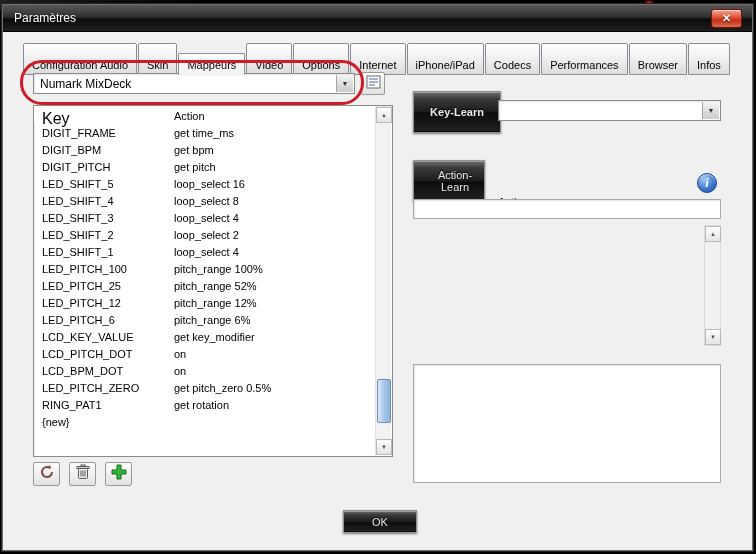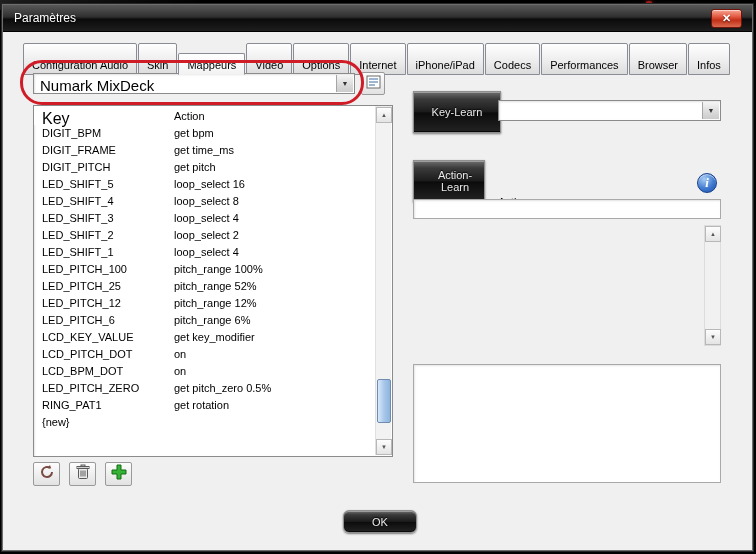--- a/index.html
+++ b/index.html
@@ -33,21 +33,21 @@
   .tabstrip { position:absolute; left:20px; top:38px; display:flex; align-items:flex-end; }
   .tab { font-size:11px; color:#000; padding:15px 8px; margin-right:1px; cursor:pointer;
          background:linear-gradient(#ffffff,#ececec 60%,#dcdcdc);
          border:1px solid #898c95; border-radius:2px 2px 0 0;
          height:19px; line-height:12px; white-space:nowrap; }
   .tab.active { background:linear-gradient(#ffffff,#f2f2f2); height:22px; padding-top:5px;
                 border-bottom-color:#f0f0f0; position:relative; z-index:2;text-align:right; }
 
   .combo { position:absolute; background:#fff; border:1px solid #8b8b8b;
            box-shadow:inset 1px 1px 2px rgba(0,0,0,.12); cursor:pointer; }
-  .combo .value { position:absolute; left:6px; top:3px; font-size:15px; color:#000; }
+  .combo .value { position:absolute; left:6px; top:3px; font-size:12px; color:#000; }
   .combo .arrow { position:absolute; right:1px; top:1px; bottom:1px; width:17px;
                   background:linear-gradient(180deg,#f5f5f5,#dadada 60%,#cccccc);
                   border-left:1px solid #a5a5a5; text-align:center; color:#333;
                   font-size:7px; line-height:17px; cursor:pointer; }
 
   .combo-device { left:30px; top:68px; width:322px; height:21px; }
   .combo-key    { left:495px; top:95px;  width:223px; height:21px; }
 
   .annotation { position:absolute; left:17px; top:55px; width:344px; height:45px;
                 border:3px solid var(--accent_red,#d01c26); border-radius:22px;
@@ -84,23 +84,23 @@
               border:1px solid #6d8cb0; border-radius:2px; cursor:pointer; }
 
   .desc-scroll { position:absolute; left:701px; top:220px; width:17px; height:121px;
                  background:#f1f1f1; border:1px solid #dcdcdc; }
 
   .dark-btn { position:absolute; display:flex; align-items:center; justify-content:center;
               background:linear-gradient(180deg,#6e6e6e 0%,#3a3a3a 18%,#1b1b1b 50%,#0b0b0b 52%,#232323 100%);
               color:#eaeaea; font-size:11px; text-align:center; cursor:pointer;
               border:1px solid #8f8f8f; text-shadow:0 -1px 1px #000;
               box-shadow:inset 0 1px 0 rgba(255,255,255,.35), inset 0 -1px 0 rgba(0,0,0,.7), 0 1px 2px rgba(0,0,0,.5); }
-  .btn-keylearn    { left:410px; top:86px;  width:88px; height:42px; }
+  .btn-keylearn    { left:410px; top:86px;  width:88px; height:42px;font-weight:bold; }
   .btn-actionlearn { left:410px; top:155px; width:72px; height:42px;padding-left:12px; }
-  .btn-ok          { left:340px; top:505px; width:74px; height:23px;border-radius:6px; }
+  .btn-ok          { left:340px; top:505px; width:74px; height:23px; }
 
   .lbl { position:absolute; font-size:11px; color:#000;margin-top:16px; }
   .lbl-key { left:495px; top:81px; }
   .lbl-action { left:495px; top:175px; }
   .lbl-seealso { left:410px; top:344px; }
 
   .info-icon { position:absolute; left:694px; top:168px; width:20px; height:20px;
                border-radius:50%; border:1px solid #15408c; cursor:pointer;
                background:radial-gradient(circle at 35% 28%, #a8cdf4, var(--info_blue,#3f79d0) 55%, #1b4fa8);
                color:#fff; font-family:"Liberation Serif", serif; font-style:italic;
@@ -163,26 +163,26 @@
     </span>
   </div>
 
   <div class="maplist">
     <div class="maplist-header">
       <span class="col-key">Key</span>
       <span class="col-action">Action</span>
     </div>
     <div class="map-rows">
         <div class="map-row">
+          <span class="col-key">DIGIT_FRAME</span>
+          <span class="col-action">get time_ms</span>
+        </div>
+        <div class="map-row">
           <span class="col-key">DIGIT_BPM</span>
           <span class="col-action">get bpm</span>
-        </div>
-        <div class="map-row">
-          <span class="col-key">DIGIT_FRAME</span>
-          <span class="col-action">get time_ms</span>
         </div>
         <div class="map-row">
           <span class="col-key">DIGIT_PITCH</span>
           <span class="col-action">get pitch</span>
         </div>
         <div class="map-row">
           <span class="col-key">LED_SHIFT_5</span>
           <span class="col-action">loop_select 16</span>
         </div>
         <div class="map-row">

